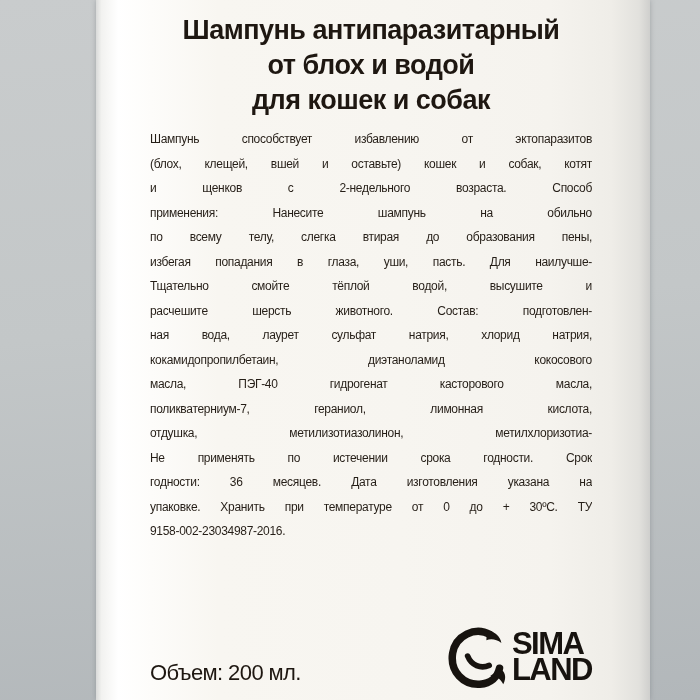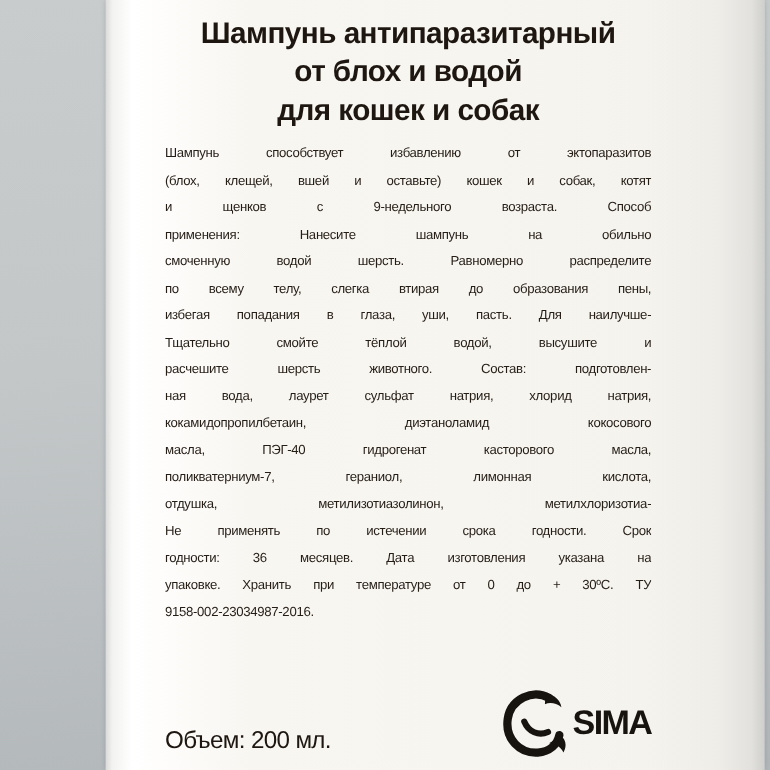--- a/index.html
+++ b/index.html
@@ -7,21 +7,21 @@
     width:700px;height:700px;overflow:hidden;
     font-family:"Liberation Sans",sans-serif;
     background:#b8bcbe;
   }
   .scene{
     position:relative;width:700px;height:700px;
     background:linear-gradient(175deg,#c9cccd 0%,#c3c7c8 45%,#b2b7ba 100%);
   }
   
   .bottle{
-    position:absolute;left:96px;top:0;width:599px;height:700px;
+    position:absolute;left:96px;top:0;width:554px;height:700px;
     background:
       linear-gradient(90deg,
         #d9dad9 0%, #f2f2f0 1%, #ffffff 4%, #fdfcfa 10%,
         #f8f6f1 22%, #f7f5f0 55%, #f5f3ee 82%,
         #efede8 93%, #e2e1dd 98%, #cfcfcd 100%);
     box-shadow:0 0 5px rgba(110,116,120,.45);
   }
   .label-content{
     position:absolute;left:54px;top:0;width:442px;height:700px;
     color:#241d16;
@@ -64,23 +64,22 @@
 
       <div class="title">
         <div>Шампунь антипаразитарный</div>
         <div>от блох и водой</div>
         <div>для кошек и собак</div>
       </div>
 
       <div class="body-text">
           <div class="jline"><span>Шампунь способствует избавлению от эктопаразитов</span></div>
           <div class="jline"><span>(блох, клещей, вшей и оставьте) кошек и собак, котят</span></div>
-          <div class="jline"><span>и щенков с 9-недельного возраста.</span><span class="b"> Способ</span></div>
+          <div class="jline"><span>и щенков с 2-недельного возраста.</span><span class="b"> Способ</span></div>
           <div class="jline"><span class="b">применения:</span><span> Нанесите шампунь на обильно</span></div>
-          <div class="jline"><span>смоченную водой шерсть. Равномерно распределите</span></div>
           <div class="jline"><span>по всему телу, слегка втирая до образования пены,</span></div>
           <div class="jline"><span>избегая попадания в глаза, уши, пасть. Для наилучше-</span></div>
           <div class="jline"><span>Тщательно смойте тёплой водой, высушите и</span></div>
           <div class="jline"><span>расчешите шерсть животного.</span><span class="b"> Состав:</span><span> подготовлен-</span></div>
           <div class="jline"><span>ная вода, лаурет сульфат натрия, хлорид натрия,</span></div>
           <div class="jline"><span>кокамидопропилбетаин, диэтаноламид кокосового</span></div>
           <div class="jline"><span>масла, ПЭГ-40 гидрогенат касторового масла,</span></div>
           <div class="jline"><span>поликватерниум-7, гераниол, лимонная кислота,</span></div>
           <div class="jline"><span>отдушка, метилизотиазолинон, метилхлоризотиа-</span></div>
           <div class="jline"><span>Не применять по истечении срока годности.</span><span class="b"> Срок</span></div>
@@ -100,19 +99,20 @@
 
               <path d="M44 7 C51 8 57 13 58 20 C53 16 47 15 42 17 C42 13 43 9 44 7 Z" fill="#17130f"></path>
 
               <path d="M56 47 C62 50 64 57 60 64 C57 58 52 55 46 55 C50 53 54 50 56 47 Z" fill="#17130f"></path>
 
               <path d="M22 34 C26 44 36 48 45 44" fill="none" stroke="#17130f" stroke-width="6" stroke-linecap="round"></path>
             </svg>
           </span>
           <div class="brand-name">
             <div>SIMA</div>
+            <div>LAND</div>
           </div>
         </div>
       </div>
 
     </div>
   </div>
 </div>
 
 </body></html>

